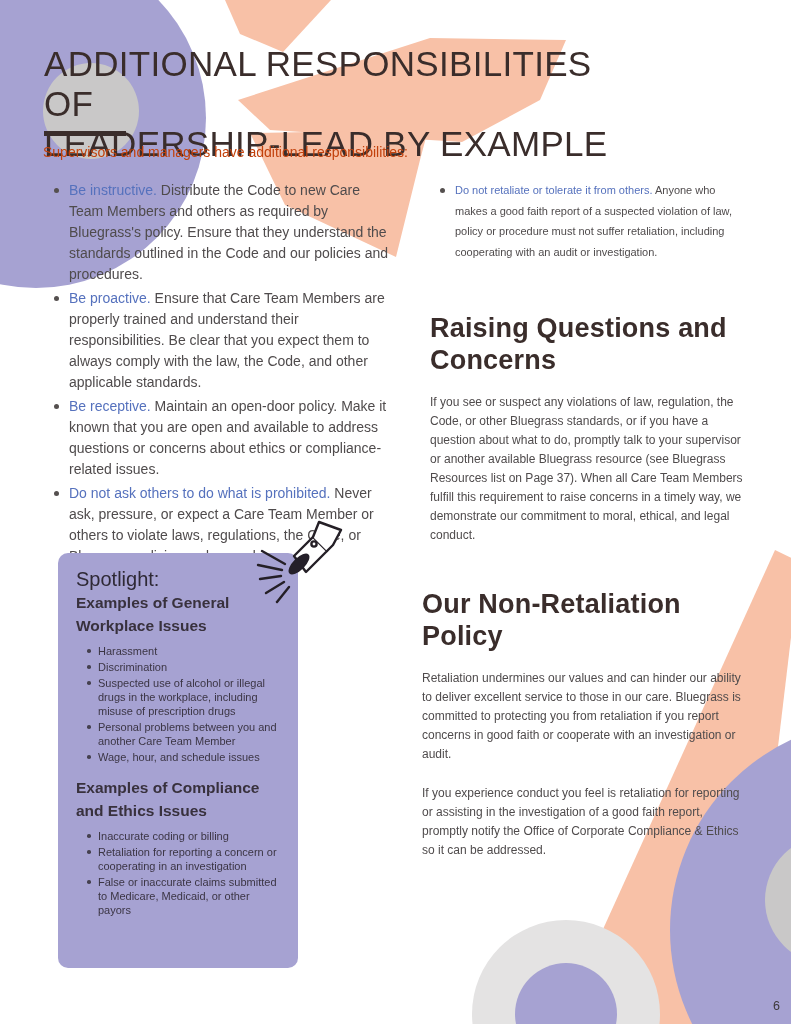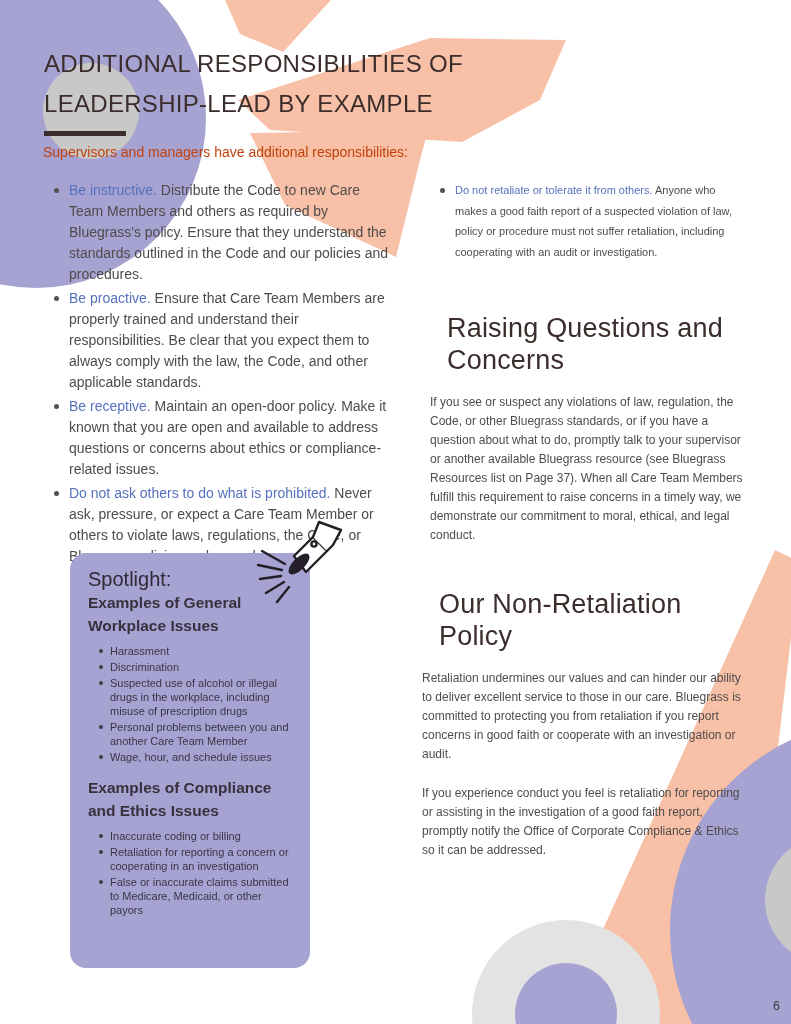--- a/index.html
+++ b/index.html
@@ -6,45 +6,45 @@
   .page{
     position:relative;width:791px;height:1024px;margin:0 auto;
     background:#ffffff;overflow:hidden;
     font-family:"Liberation Sans",sans-serif;
     -webkit-font-smoothing:antialiased;
   }
   .deco{position:absolute;inset:0;z-index:0;}
   .content{position:absolute;inset:0;z-index:1;}
 
   .title-block{position:absolute;left:44px;top:44px;width:600px;
-    font-size:24px;line-height:40px;font-weight:500;letter-spacing:.3px;
+    font-size:35px;line-height:40px;font-weight:500;letter-spacing:.3px;
     color:#3a2d2b;}
   .title-underline{position:absolute;left:44px;top:131px;width:82px;height:5px;
     background:#3a2d2b;}
   .subtitle{position:absolute;left:43px;top:144px;width:600px;
     font-size:14px;color:#c2410c;}
 
   ul.resp{list-style:none;margin:4px;padding:0;position:absolute;}
   ul.resp li{position:relative;padding-left:17px;margin-bottom:3px;color:#4f4b4c;}
   ul.resp li::before{content:"";position:absolute;left:2px;top:8px;width:5px;height:5px;
     border-radius:50%;background:#55504f;}
   ul.resp .lead{color:#5571bd;}
   .resp-left{left:48px;top:176px;width:344px;font-size:14px;line-height:21px;}
   .resp-right{left:434px;top:176px;width:310px;font-size:11px;line-height:20.5px;}
   .resp-right li::before{top:7px;}
 
   .section{position:absolute;width:324px;color:#4f4b4c;}
-  .section h2{margin:0 0 17px 17px;font-size:27px;line-height:32px;font-weight:400;
+  .section h2{margin:0 0 17px 0;font-size:27px;line-height:32px;font-weight:700;
     letter-spacing:.2px;color:#3a2d2b;}
   .section p{margin:0 0 20px 0;font-size:12px;line-height:19px;}
   .sec-raising{left:430px;top:312px;}
   .sec-policy{left:422px;top:588px;}
 
-  .spotlight{position:absolute;left:70px;top:553px;width:240px;height:415px;
-    background:#a6a2d2;border-radius:16px;box-sizing:border-box;
+  .spotlight{position:absolute;left:58px;top:553px;width:240px;height:415px;
+    background:#a6a2d2;border-radius:10px;box-sizing:border-box;
     padding:15px 16px 0 18px;color:#3b3544;}
   .sp-title{font-size:20px;line-height:22px;color:#2e2935;}
   .sp-heading{font-size:15.5px;line-height:23px;font-weight:700;color:#38313d;
     margin:1px 0 7px 0;}
   .sp-heading.second{margin-top:12px;}
   ul.sp-list{list-style:none;margin:0 0 0 10px;padding:0;font-size:11px;line-height:14px;}
   ul.sp-list li{position:relative;padding-left:12px;margin-bottom:2px;}
   ul.sp-list li::before{content:"";position:absolute;left:1px;top:5px;width:3.5px;height:3.5px;
     border-radius:50%;background:#45404f;}
 

